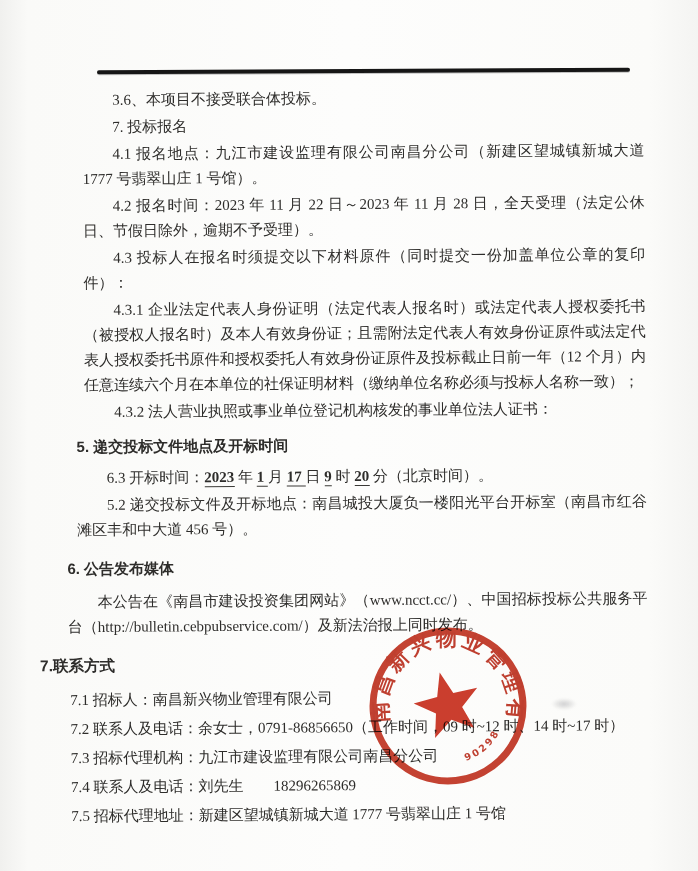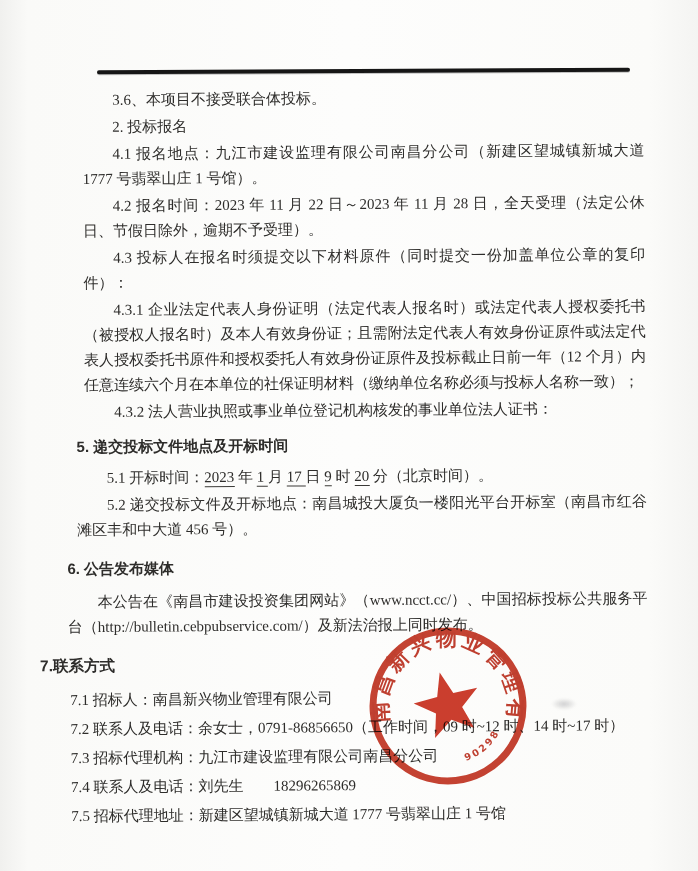--- a/index.html
+++ b/index.html
@@ -25,21 +25,21 @@
     font-family:"Liberation Sans","DejaVu Sans",sans-serif;
     text-align:left;
   }
   .sec-5{display:block;margin-left:-8px;margin-top:9px;}
   .sec-5 .heading{margin-bottom:7px;}
   .sec-6{display:block;margin-left:-18px;margin-top:13px;}
   .sec-6 .heading{margin-bottom:9px;}
   .sec-7{display:block;margin-left:-46px;margin-top:13px;}
   .sec-7 .heading{margin-bottom:8px;font-size:15.5px;}
   .sec-7 .para{line-height:29px;margin:0;text-align:left;}
-  .u{border-bottom:1.2px solid #3a3936;padding-bottom:1px;}
+  .u{border-bottom:1.2px solid #3a3936;padding-bottom:1px;font-weight:bold;}
   .stamp{
     position:absolute;left:367px;top:625px;width:162px;height:162px;
     mix-blend-mode:multiply;opacity:.93;transform:rotate(-6deg);
   }
   .stamp svg text{
     font-family:"DejaVu Sans","Liberation Sans",sans-serif;font-weight:bold;
   }
   .smudge{
     position:absolute;left:551px;top:698px;width:26px;height:12px;
     background:radial-gradient(ellipse at center, rgba(115,115,120,.32), transparent 70%);
@@ -49,30 +49,30 @@
 </head>
 <body>
 
 <div class="page">
 
   <div class="scanline"></div>
 
   <div class="doc">
       <section class="sec-4">
         <p class="para"><span>3.6、本项目不接受联合体投标。</span></p>
-        <p class="para"><span>2. 投标报名</span></p>
+        <p class="para"><span>7. 投标报名</span></p>
         <p class="para"><span>4.1 报名地点：九江市建设监理有限公司南昌分公司（新建区望城镇新城大道 1777 号翡翠山庄 1 号馆）。</span></p>
         <p class="para"><span>4.2 报名时间：2023 年 11 月 22 日～2023 年 11 月 28 日，全天受理（法定公休日、节假日除外，逾期不予受理）。</span></p>
         <p class="para"><span>4.3 投标人在报名时须提交以下材料原件（同时提交一份加盖单位公章的复印件）：</span></p>
         <p class="para"><span>4.3.1 企业法定代表人身份证明（法定代表人报名时）或法定代表人授权委托书（被授权人报名时）及本人有效身份证；且需附法定代表人有效身份证原件或法定代表人授权委托书原件和授权委托人有效身份证原件及投标截止日前一年（12 个月）内任意连续六个月在本单位的社保证明材料（缴纳单位名称必须与投标人名称一致）；</span></p>
         <p class="para"><span>4.3.2 法人营业执照或事业单位登记机构核发的事业单位法人证书：</span></p>
       </section>
       <section class="sec-5">
         <p class="heading">5. 递交投标文件地点及开标时间</p>
-        <p class="para"><span>5.1 开标时间：</span><span class="u">2023</span><span> 年 </span><span class="u"> 1 </span><span> 月 </span><span class="u"> 17 </span><span> 日 </span><span class="u">9</span><span> 时 </span><span class="u">20</span><span> 分（北京时间）。</span></p>
+        <p class="para"><span>6.3 开标时间：</span><span class="u">2023</span><span> 年 </span><span class="u"> 1 </span><span> 月 </span><span class="u"> 17 </span><span> 日 </span><span class="u">9</span><span> 时 </span><span class="u">20</span><span> 分（北京时间）。</span></p>
         <p class="para"><span>5.2 递交投标文件及开标地点：南昌城投大厦负一楼阳光平台开标室（南昌市红谷滩区丰和中大道 456 号）。</span></p>
       </section>
       <section class="sec-6">
         <p class="heading">6. 公告发布媒体</p>
         <p class="para"><span>本公告在《南昌市建设投资集团网站》（www.ncct.cc/）、中国招标投标公共服务平台（http://bulletin.cebpubservice.com/）及新法治报上同时发布。</span></p>
       </section>
       <section class="sec-7">
         <p class="heading">7.联系方式</p>
         <p class="para"><span>7.1 招标人：南昌新兴物业管理有限公司</span></p>
         <p class="para"><span>7.2 联系人及电话：余女士，0791-86856650（工作时间，09 时~12 时、14 时~17 时）</span></p>

